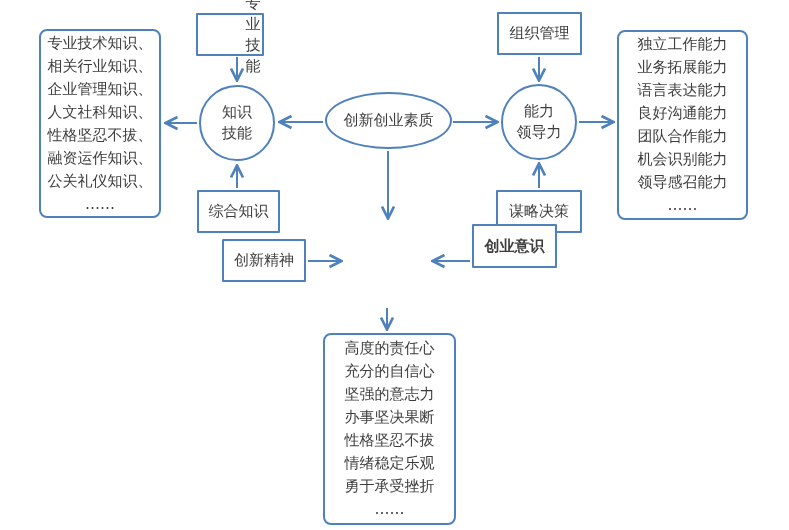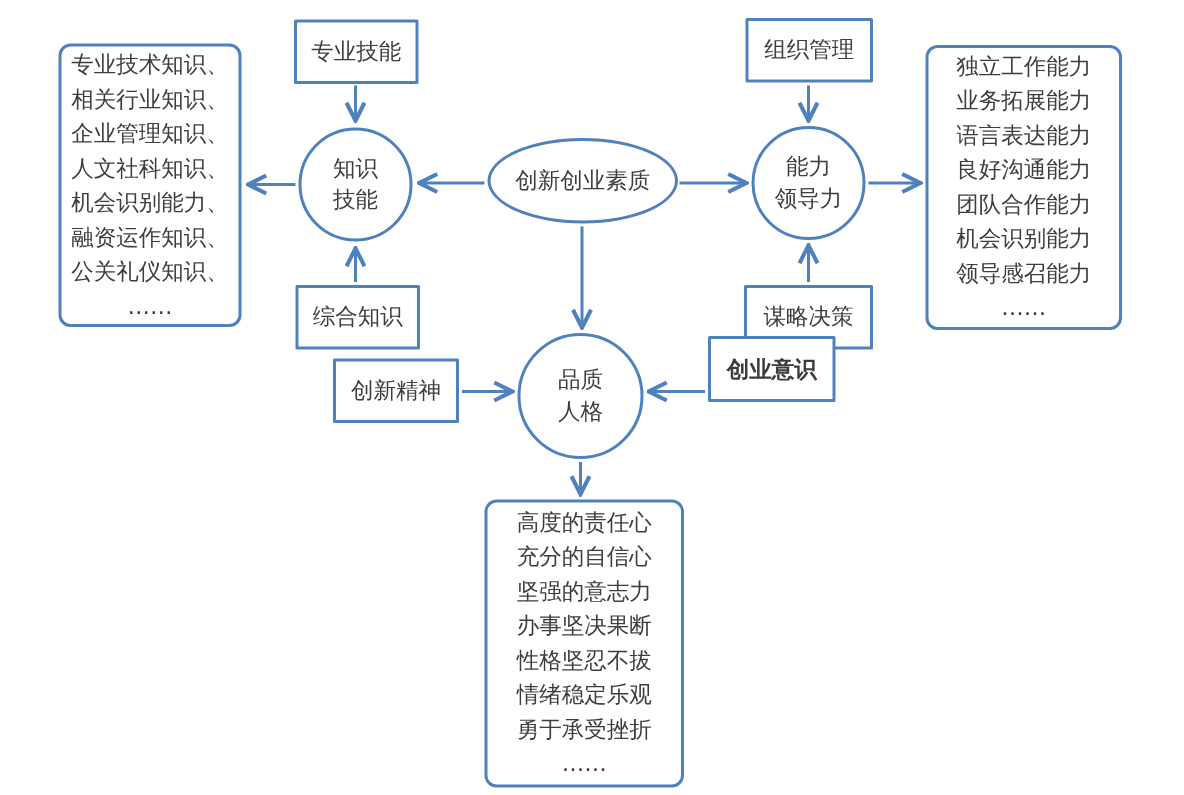--- a/index.html
+++ b/index.html
@@ -84,26 +84,22 @@
   </div>
 
   <div class="node circle" style="left:199px; top:85px; width:76px; height:76px;">
     <span>知识
 技能</span>
   </div>
   <div class="node circle" style="left:501px; top:84px; width:76px; height:76px;">
     <span>能力
 领导力</span>
   </div>
-  <div class="node circle" style="left:345px; top:222px; width:84px; height:84px;">
-    <span>品质
-人格</span>
-  </div>
 
-  <div class="node rect" style="left:196px; top:13px; width:83px; height:43px;">
+  <div class="node rect" style="left:196px; top:13px; width:68px; height:43px;padding-left:46px;">
     <span>专业技能</span>
   </div>
   <div class="node rect" style="left:197px; top:190px; width:83px; height:43px;">
     <span>综合知识</span>
   </div>
   <div class="node rect" style="left:222px; top:239px; width:84px; height:43px;">
     <span>创新精神</span>
   </div>
   <div class="node rect" style="left:497px; top:12px; width:85px; height:43px;">
     <span>组织管理</span>
@@ -113,21 +109,21 @@
   </div>
   <div class="node rect" style="left:472px; top:224px; width:85px; height:44px;font-weight:bold;">
     <span>创业意识</span>
   </div>
 
   <div class="node list" style="left:39px; top:29px; width:122px; height:189px;">
       <div class="list-line">专业技术知识、</div>
       <div class="list-line">相关行业知识、</div>
       <div class="list-line">企业管理知识、</div>
       <div class="list-line">人文社科知识、</div>
-      <div class="list-line">机会识别能力、</div>
+      <div class="list-line">性格坚忍不拔、</div>
       <div class="list-line">融资运作知识、</div>
       <div class="list-line">公关礼仪知识、</div>
       <div class="list-line">……</div>
     </div>
 
   <div class="node list" style="left:617px; top:30px; width:131px; height:190px;">
       <div class="list-line">独立工作能力</div>
       <div class="list-line">业务拓展能力</div>
       <div class="list-line">语言表达能力</div>
       <div class="list-line">良好沟通能力</div>

